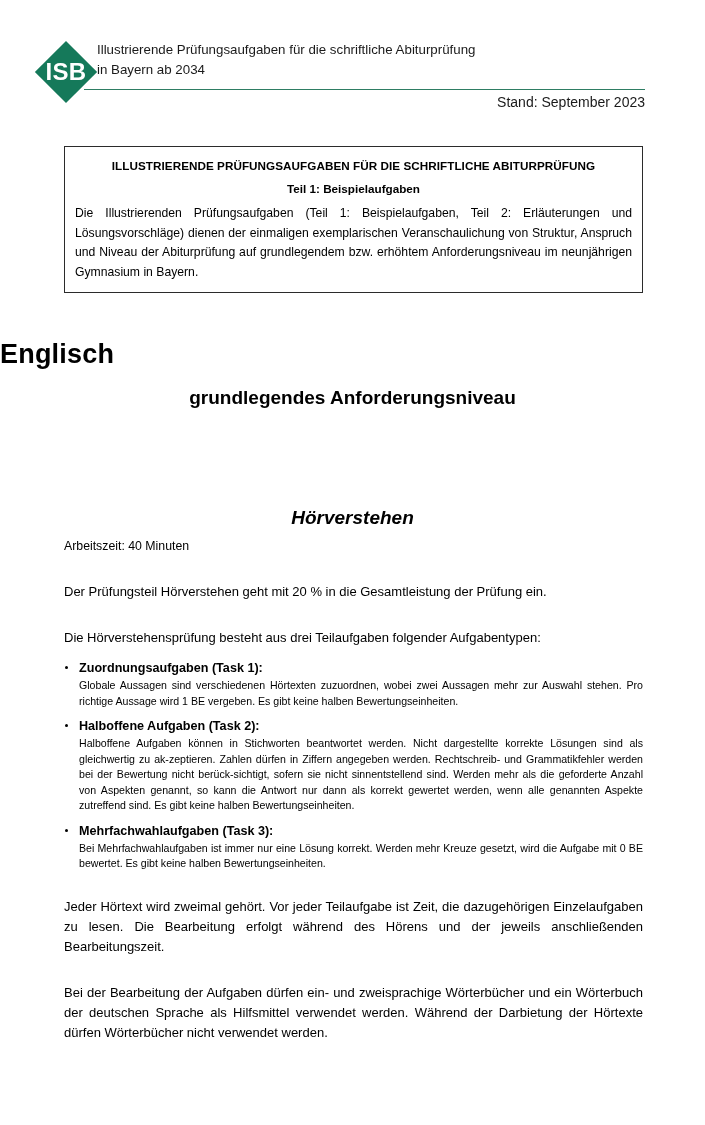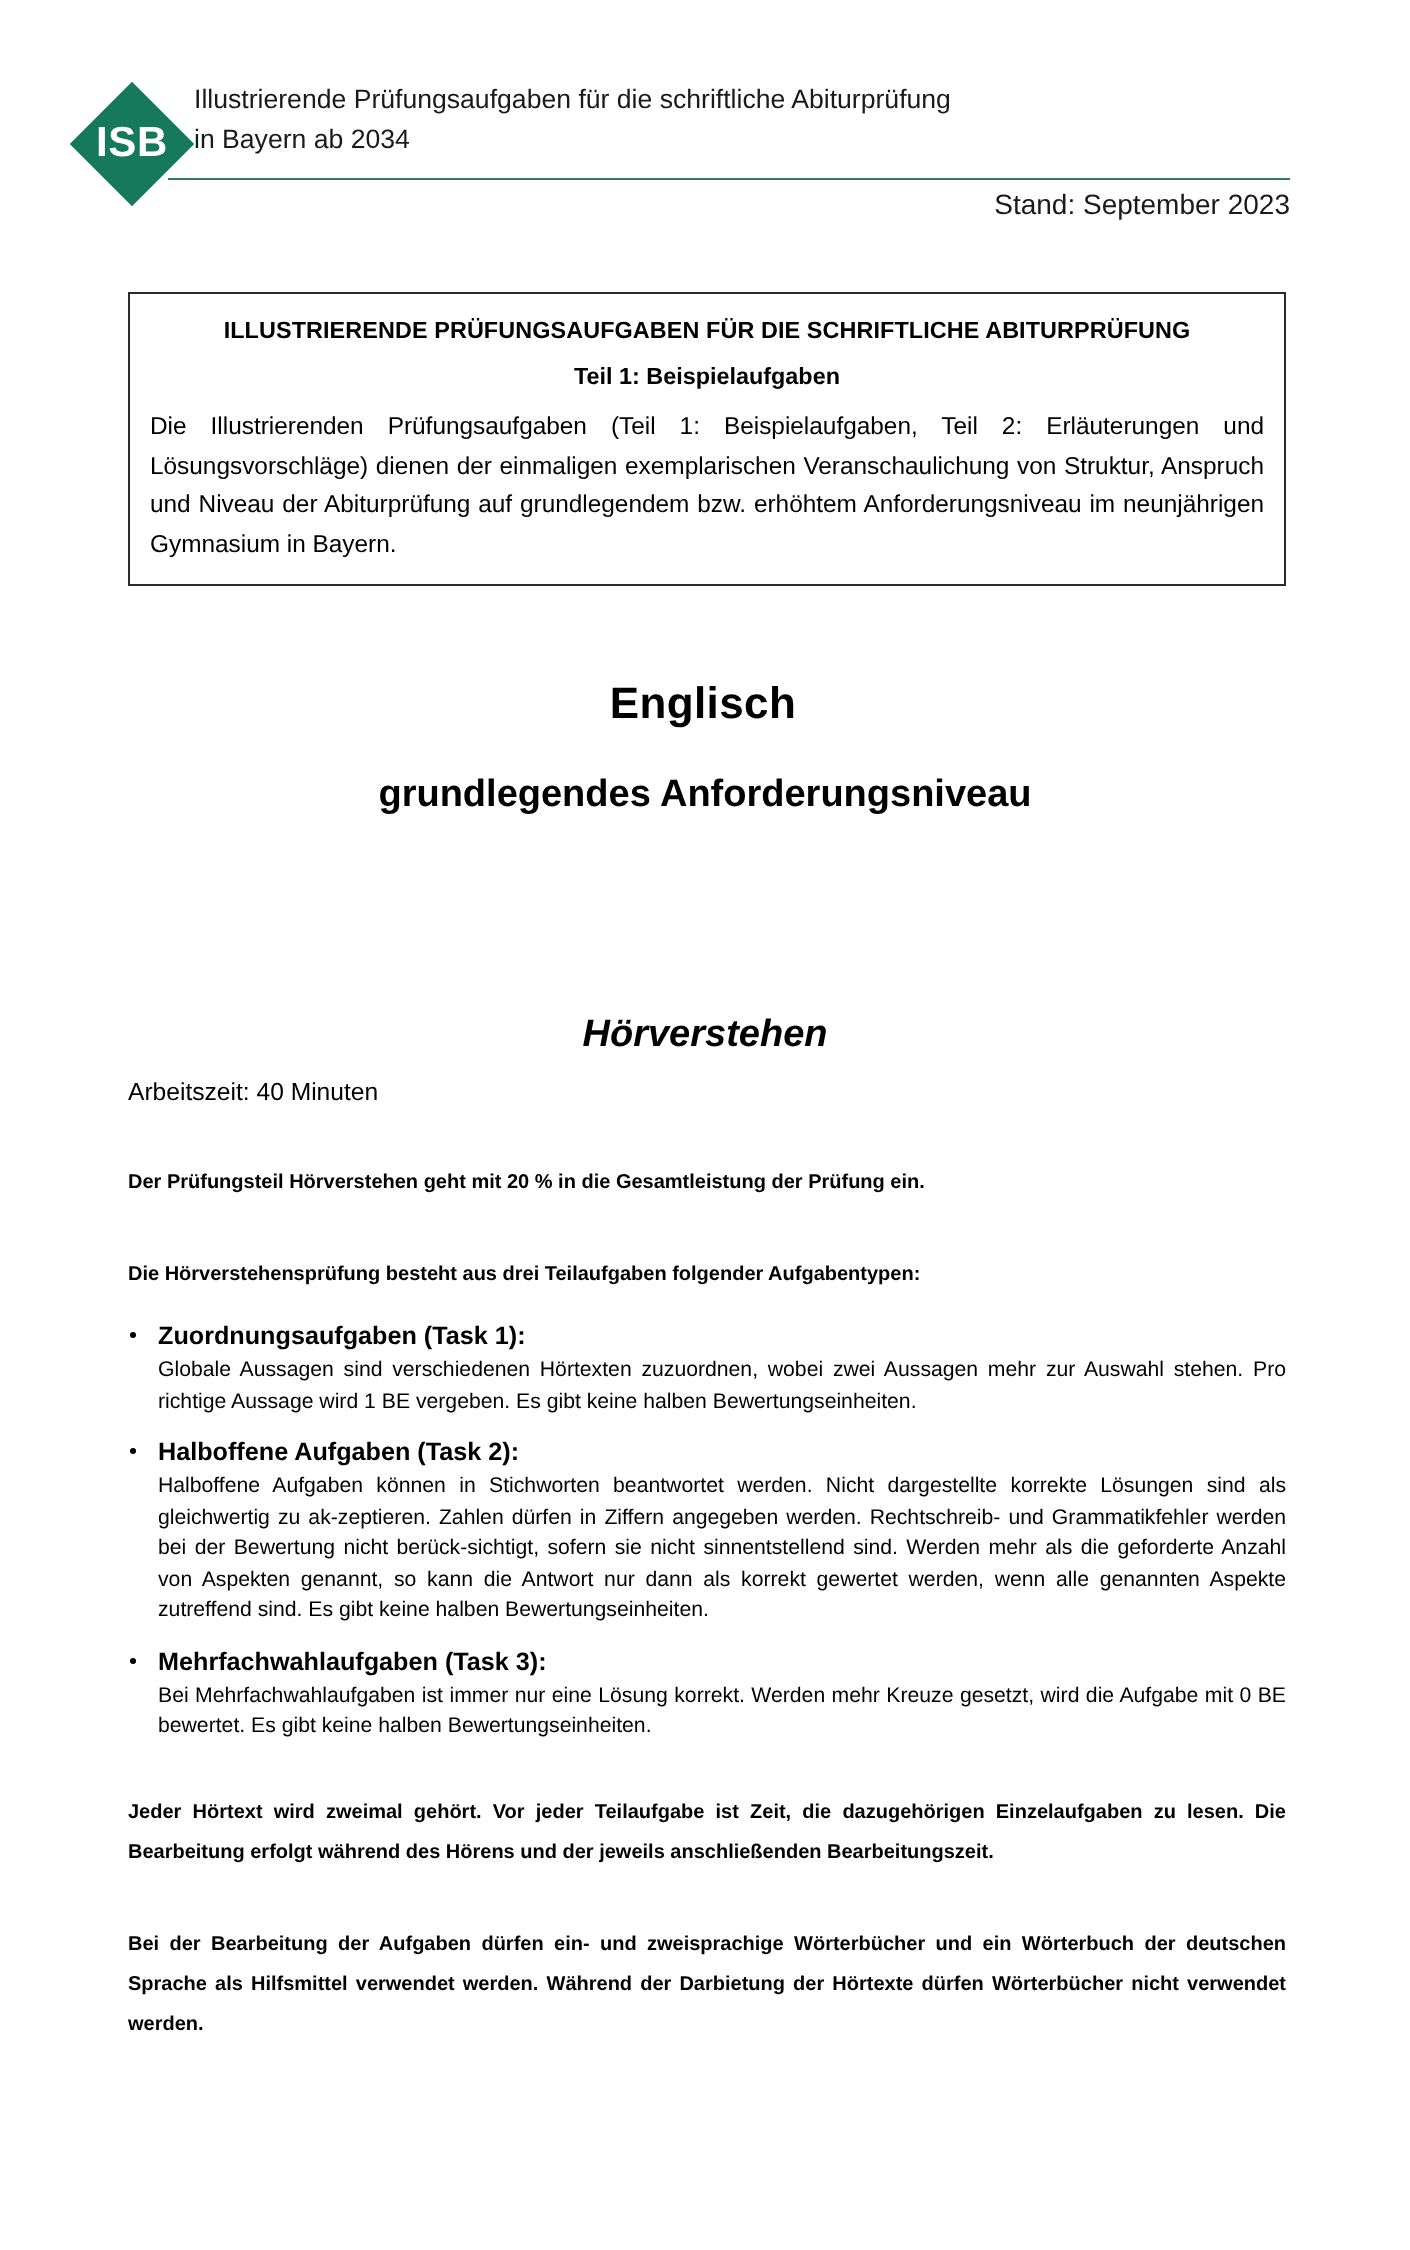--- a/index.html
+++ b/index.html
@@ -45,21 +45,21 @@
   .logo-text {
     position: absolute;
     left: 0;
     top: 0;
     width: 62px;
     height: 62px;
     display: flex;
     align-items: center;
     justify-content: center;
     color: #ffffff;
-    font-size: 21px;
+    font-size: 24px;
     font-weight: bold;
     letter-spacing: 0.3px;
     font-family: "Liberation Sans", sans-serif;
   }
   .header-title {
     position: absolute;
     left: 97px;
     top: 40px;
     width: 548px;
     font-size: 13.3px;
@@ -114,22 +114,21 @@
     margin: 0;
     padding: 0 1px;
   }
 
   
   .subject-title {
     position: absolute;
     left: 0;
     top: 339px;
     width: 703px;
-    text-align: center;
-    font-size: 22px;
+    font-size: 27px;
     font-weight: bold;
     letter-spacing: 0.2px;
   }
   .subject-level {
     position: absolute;
     left: 0;
     top: 387px;
     width: 705px;
     text-align: center;
     font-size: 19px;
@@ -152,25 +151,24 @@
     left: 64px;
     top: 537px;
     width: 579px;
   }
   .worktime {
     font-size: 12.3px;
     line-height: 18px;
     margin: 0;
   }
   .para {
-    font-size: 10px;
+    font-size: 13px;
     line-height: 20px;
     text-align: justify;
     margin: 0;
-    font-weight: bold;
   }
   .para-intro { margin-top: 27px; }
   .para-types { margin-top: 26px; }
 
   .bullet-list {
     list-style: none;
     margin: 12px 0 0 0;
     padding: 0;
   }
   .bullet-item {

